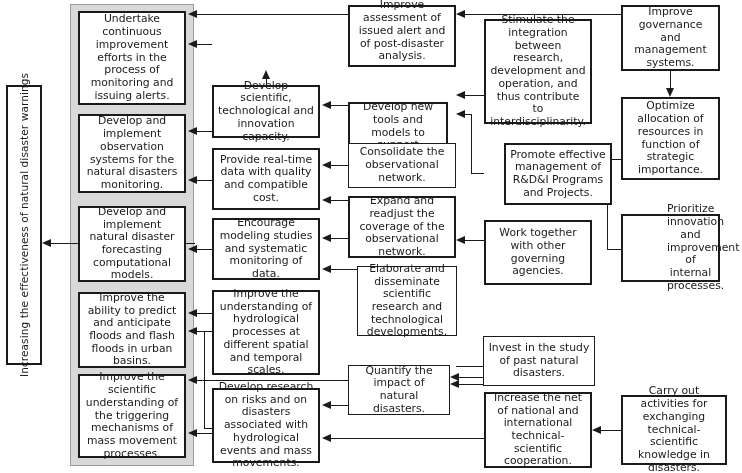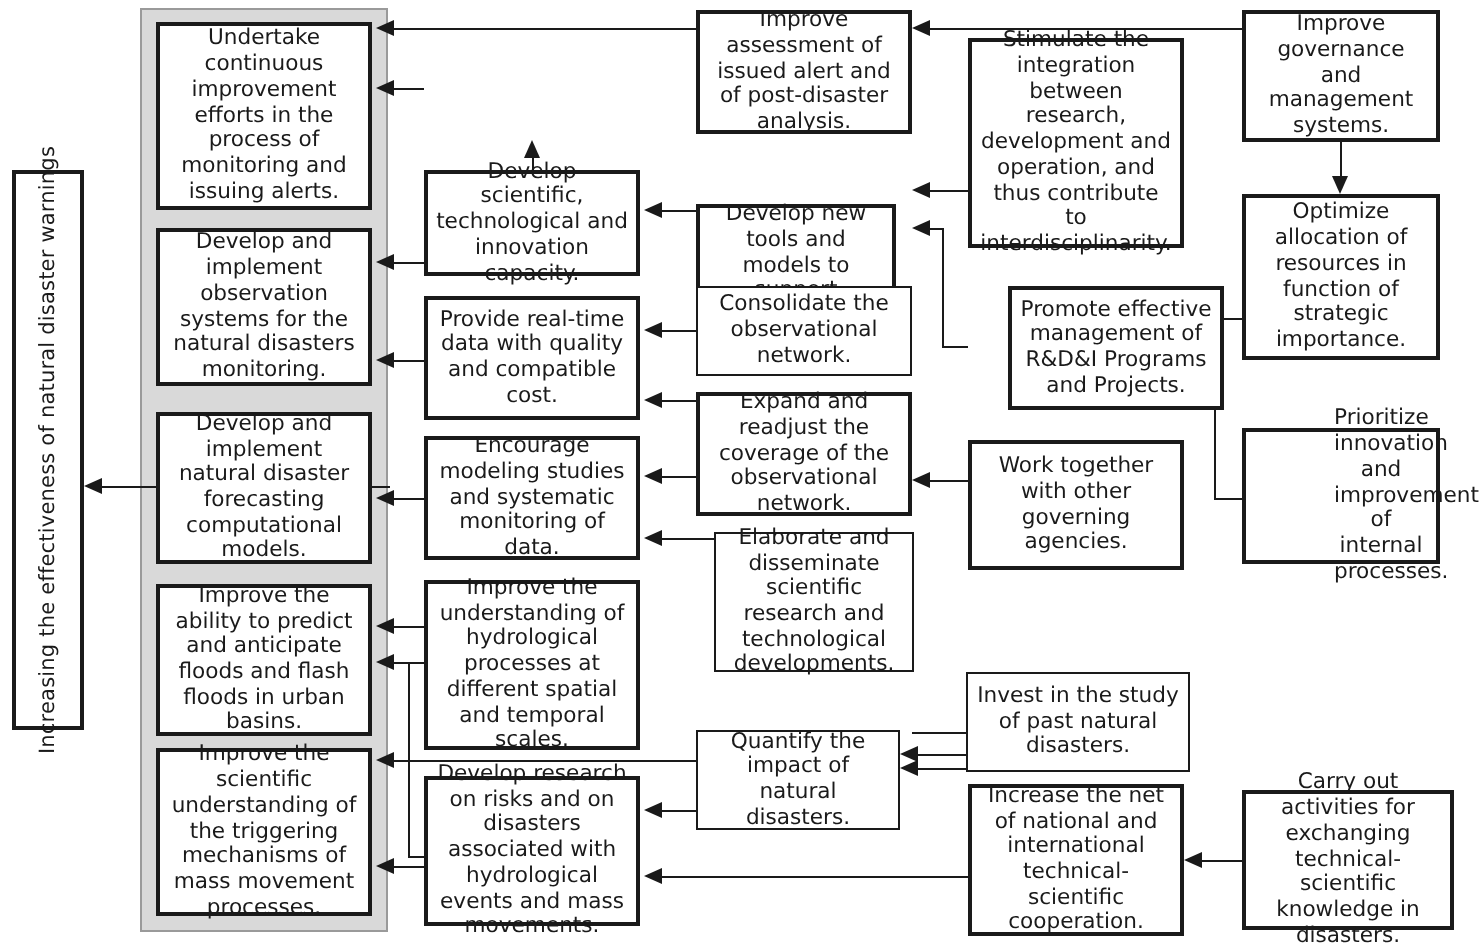--- a/index.html
+++ b/index.html
@@ -122,21 +122,21 @@
   <div class="box fs11" style="left:212px;top:218px;width:108px;height:62px;">
     <span class="txt">Encourage modeling studies and systematic monitoring of data.</span>
   </div>
   <div class="box fs11" style="left:212px;top:290px;width:108px;height:85px;">
     <span class="txt">Improve the understanding of hydrological processes at different spatial and temporal scales.</span>
   </div>
   <div class="box fs11" style="left:212px;top:388px;width:108px;height:75px;">
     <span class="txt">Develop research on risks and on disasters associated with hydrological events and mass movements.</span>
   </div>
 
-  <div class="box fs11" style="left:348px;top:5px;width:108px;height:62px;">
+  <div class="box fs11" style="left:348px;top:5px;width:108px;height:62px;align-items:flex-end;">
     <span class="txt">Improve assessment of issued alert and of post-disaster analysis.</span>
   </div>
   <div class="box fs11" style="left:348px;top:74px;width:100px;height:62px;margin-top:28px;">
     <span class="txt">Develop new tools and models to support research.</span>
   </div>
   <div class="box fs11 thin" style="left:348px;top:143px;width:108px;height:45px;">
     <span class="txt">Consolidate the observational network.</span>
   </div>
   <div class="box fs11" style="left:348px;top:196px;width:108px;height:62px;">
     <span class="txt">Expand and readjust the coverage of the observational network.</span>

